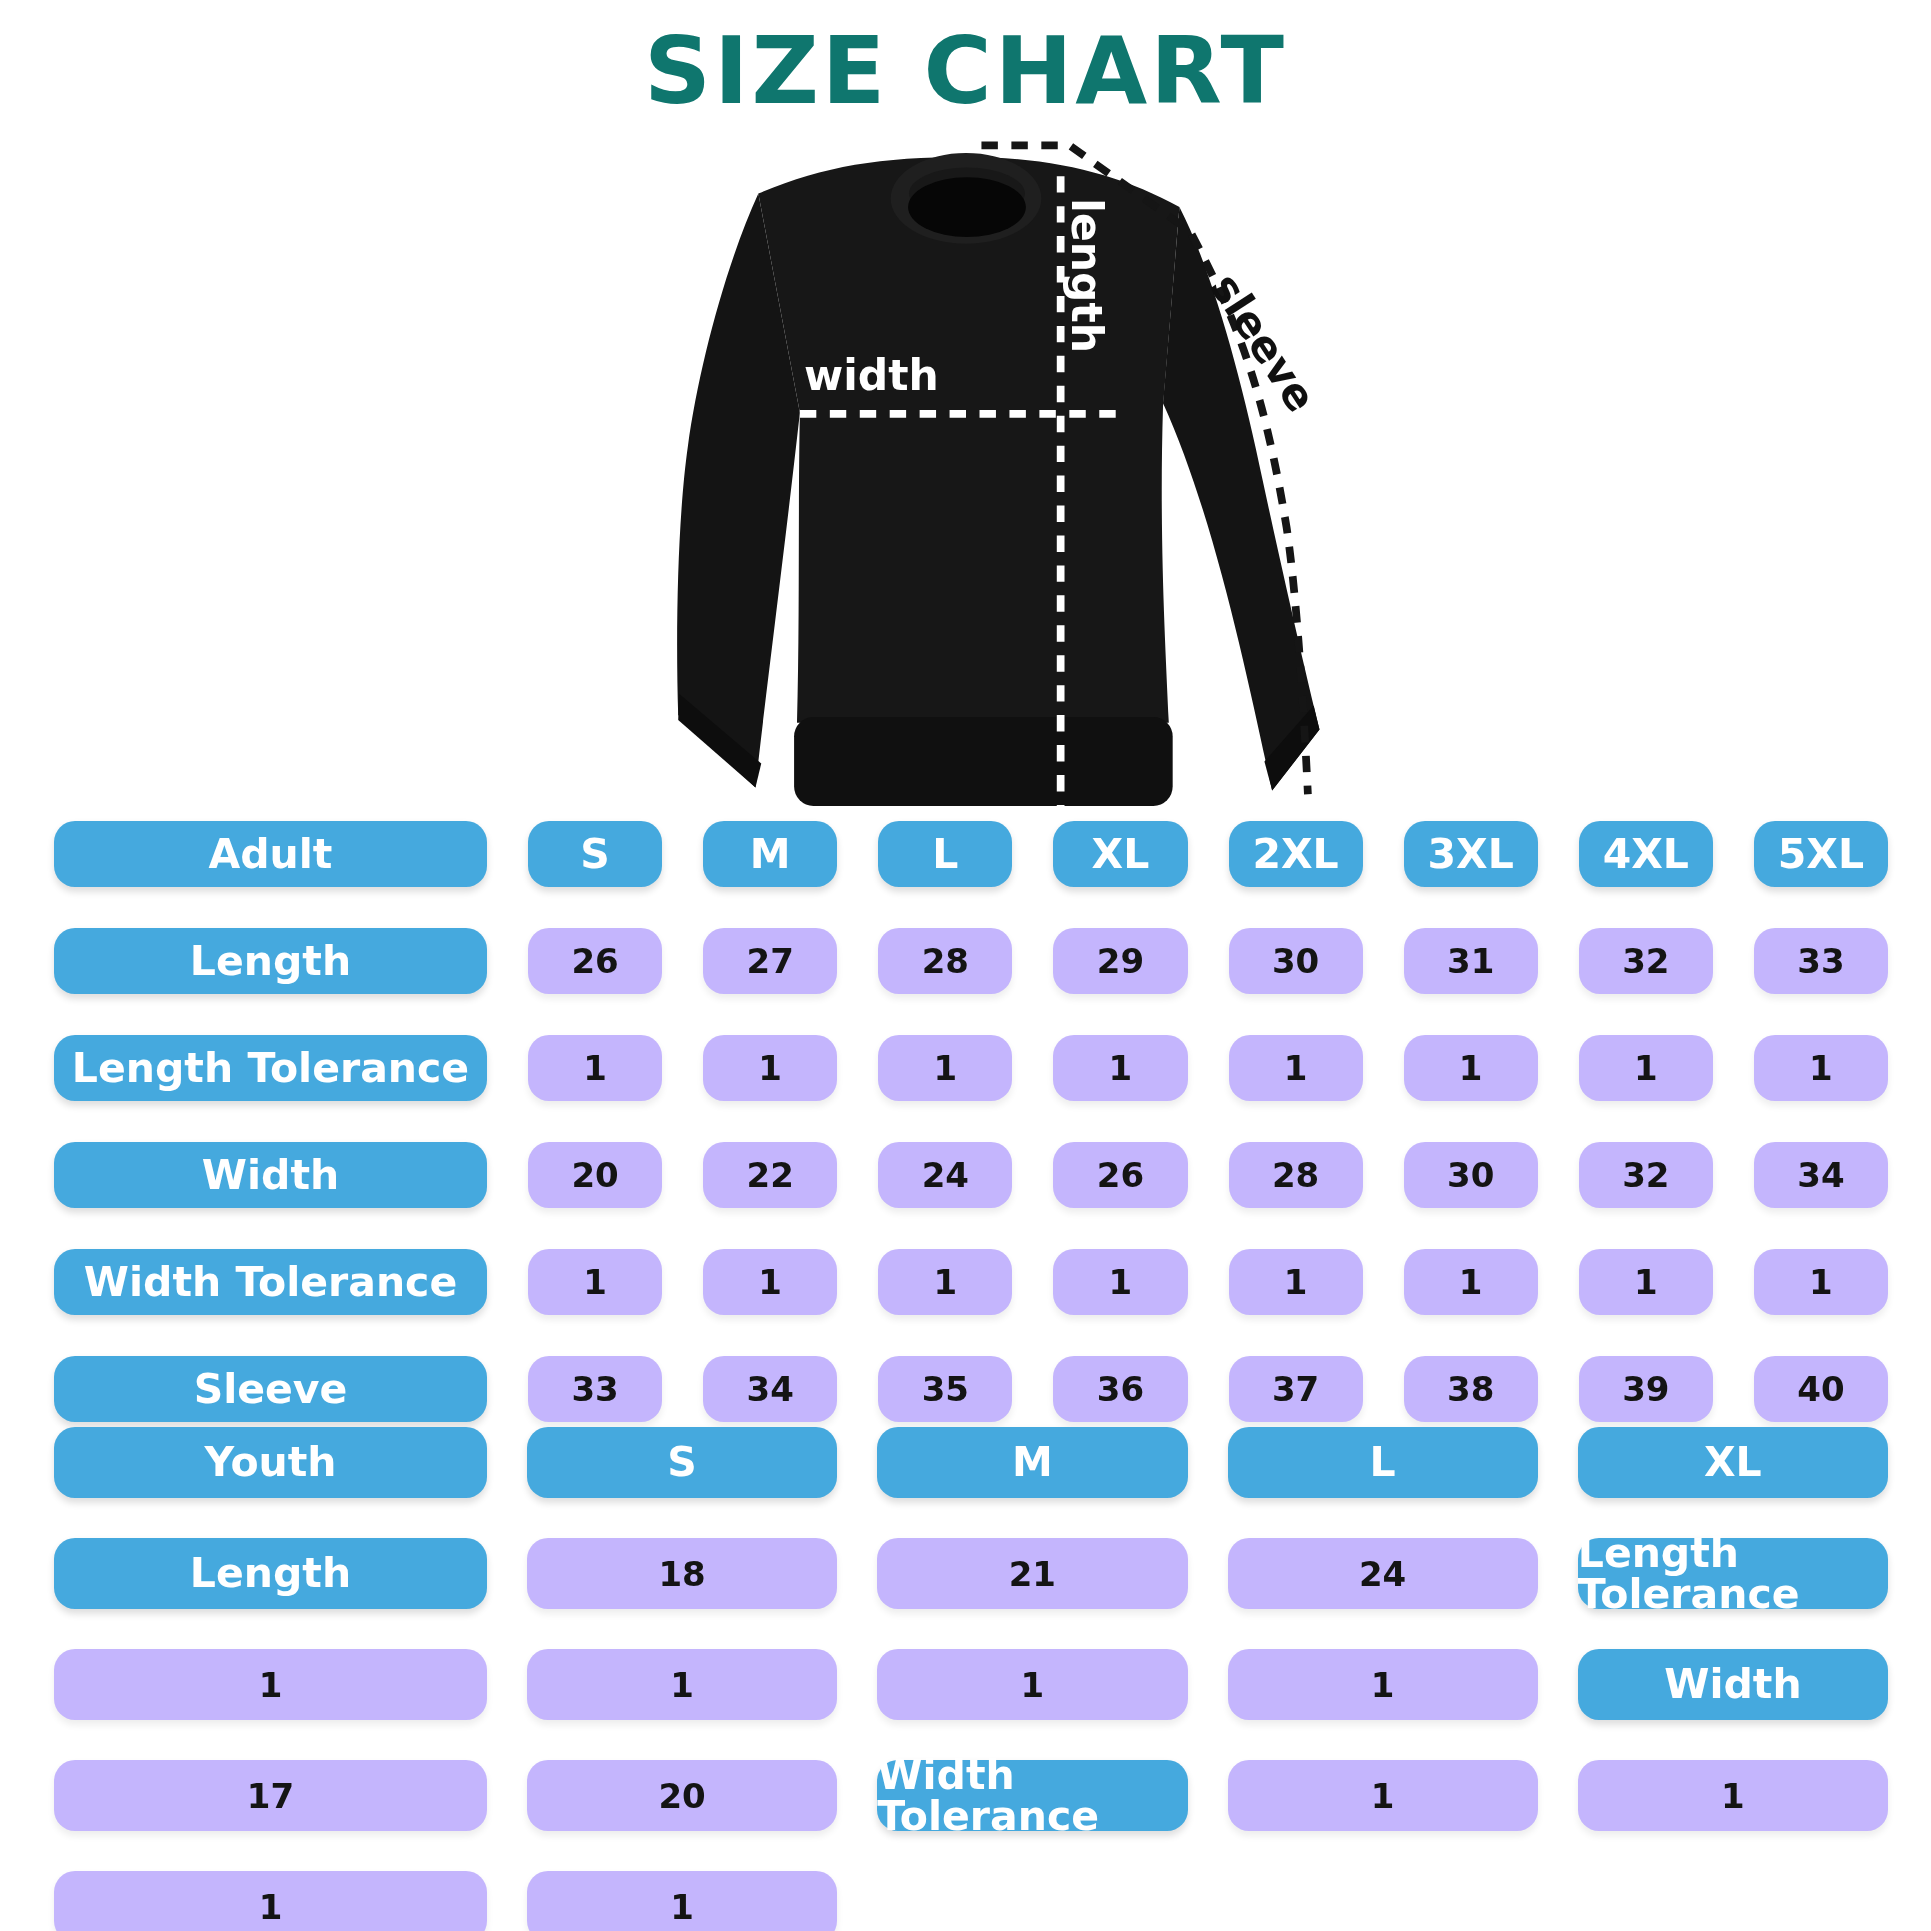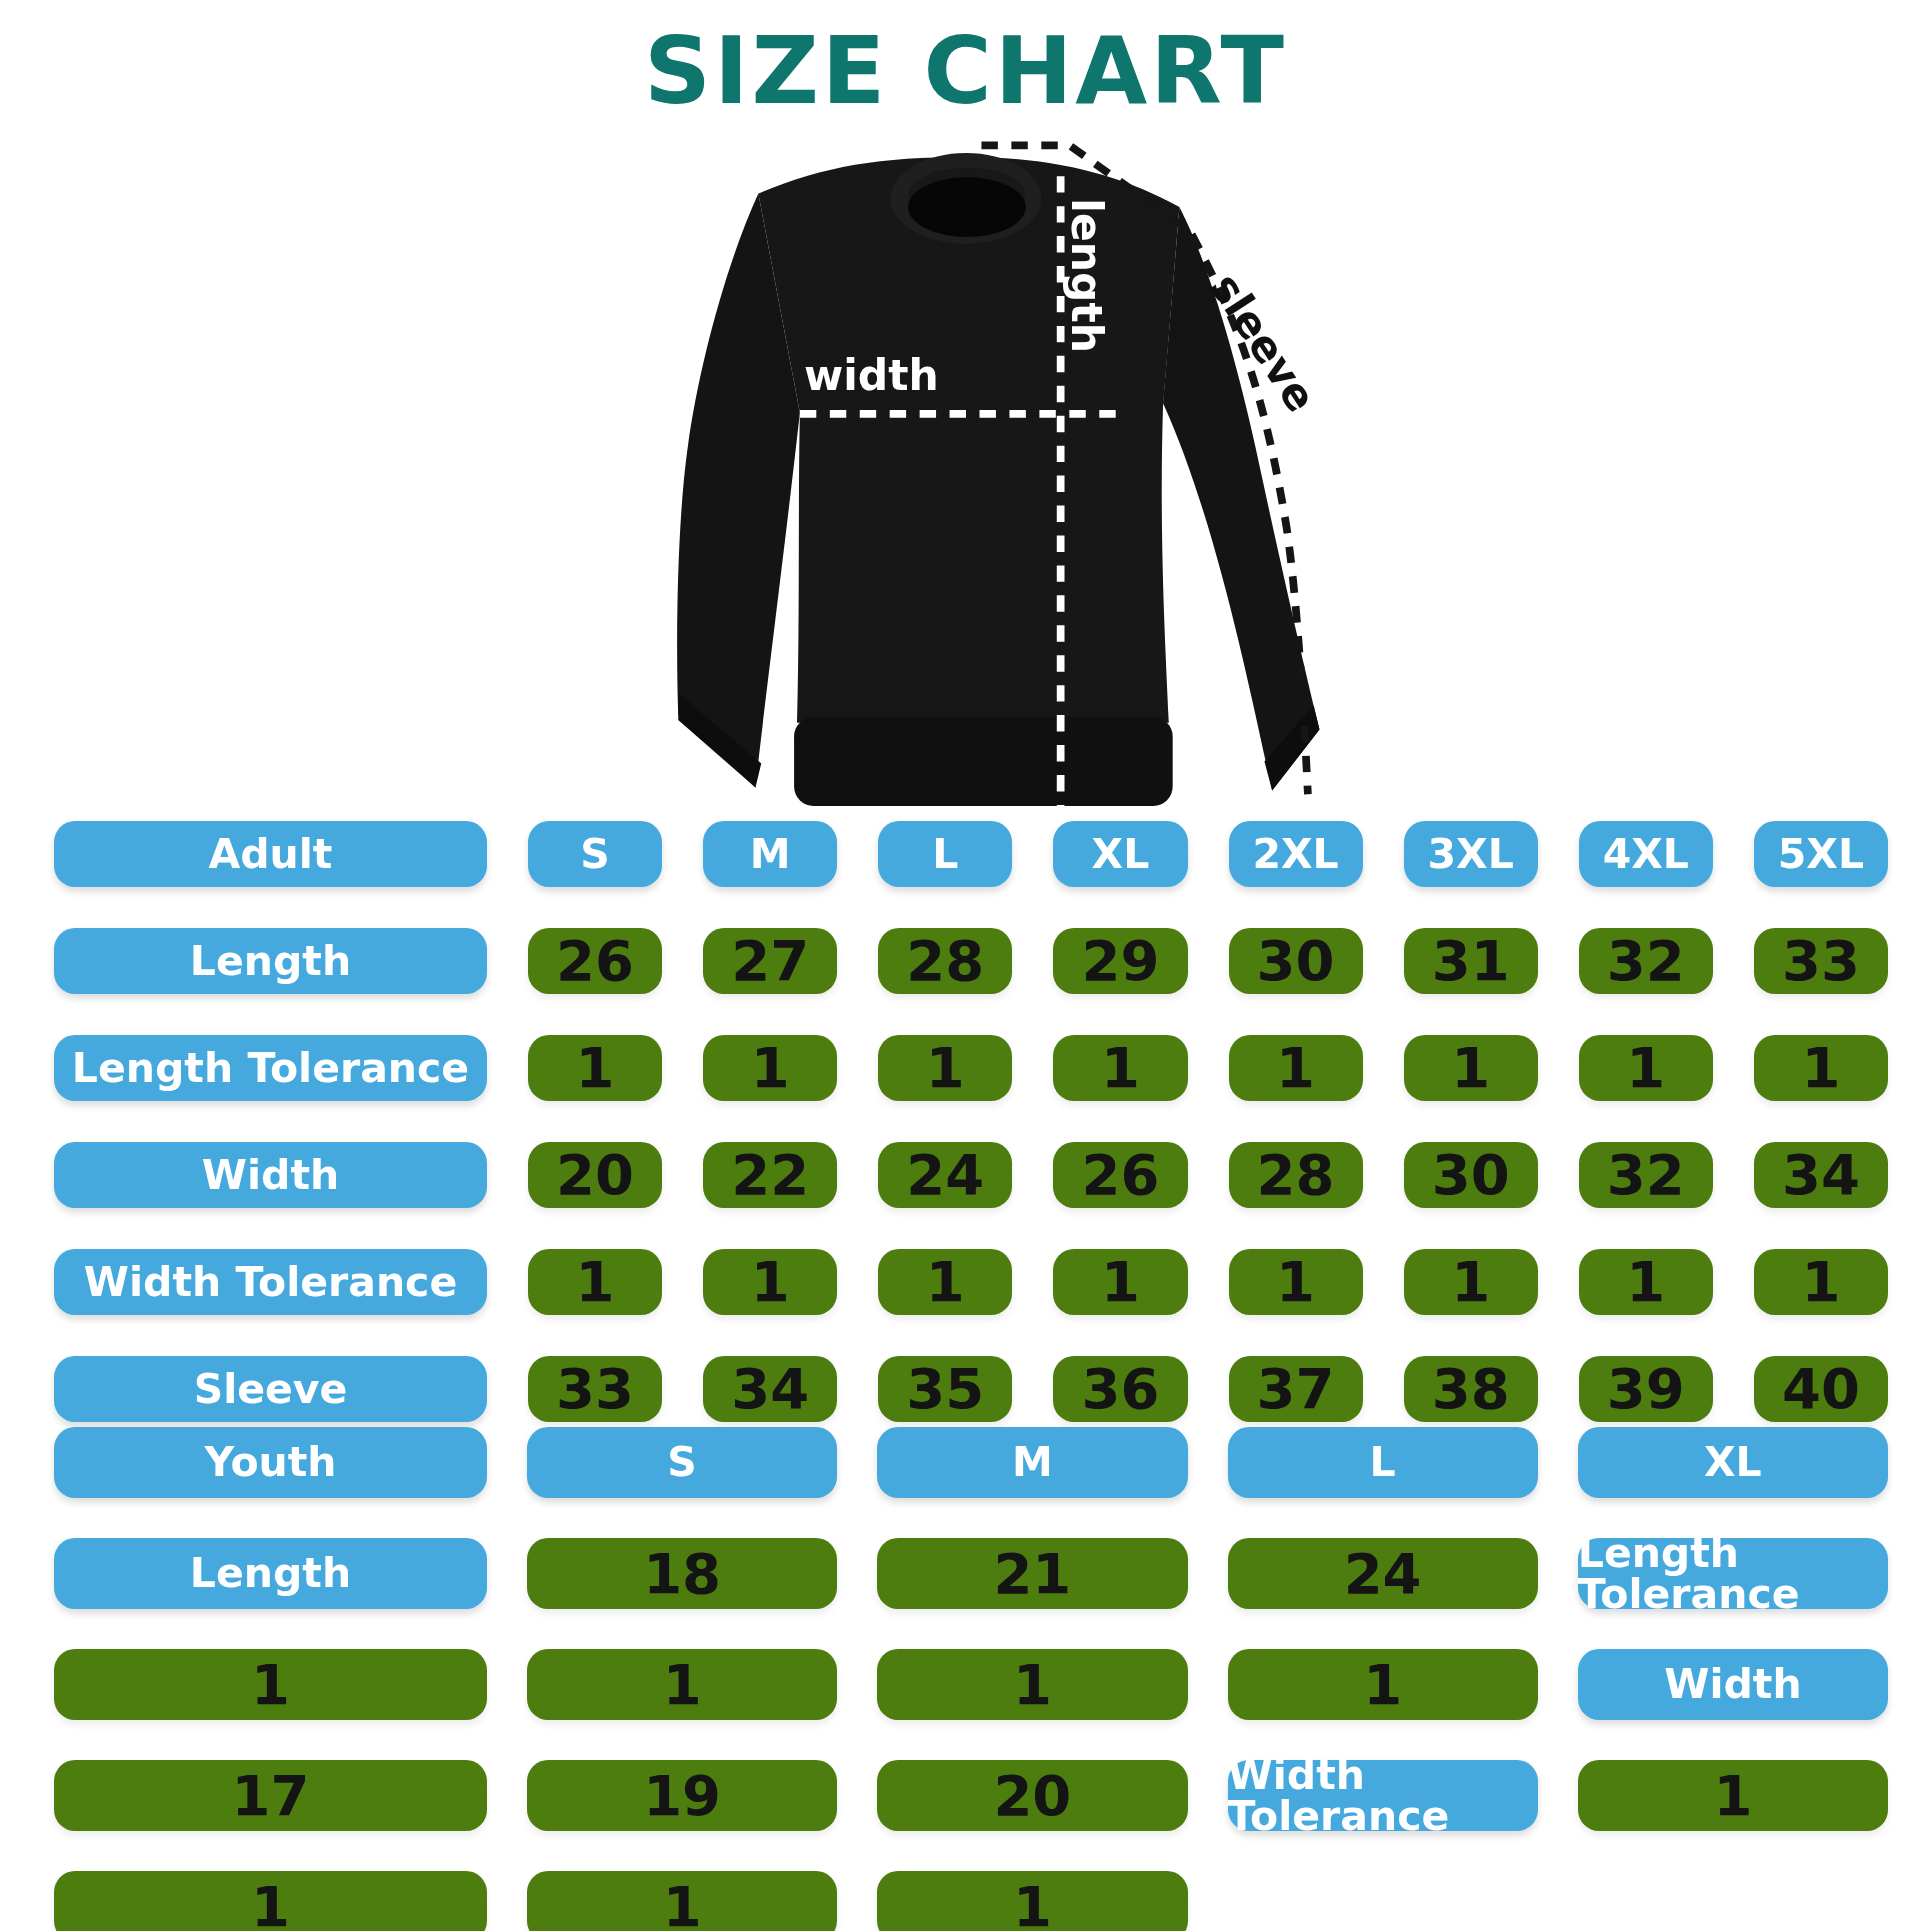--- a/index.html
+++ b/index.html
@@ -63,23 +63,23 @@
     font-weight: bold;
     line-height: 1;
   }
   .pill.blue {
     background: #45a9de;
     color: #ffffff;
     font-size: 41px;
     box-shadow: 0 4.8px 7.7px rgba(0,0,0,0.13);
   }
   .pill.gray {
-    background: #4d7c0f;
+    background: #c4b5fd;
     color: #141414;
-    font-size: 56px;
+    font-size: 34px;
     box-shadow: 0 4.8px 7.7px rgba(0,0,0,0.07);
   }
   .diagram-label {
     font-family: "DejaVu Sans", "Liberation Sans", sans-serif;
     font-weight: bold;
     font-size: 44px;
   }
 </style>
 </head>
 <body>
@@ -192,21 +192,20 @@
   <div class="pill gray">24</div>
 
   <div class="pill blue">Length Tolerance</div>
   <div class="pill gray">1</div>
   <div class="pill gray">1</div>
   <div class="pill gray">1</div>
   <div class="pill gray">1</div>
 
   <div class="pill blue">Width</div>
   <div class="pill gray">17</div>
-  <div class="pill gray">19</div>
   <div class="pill gray">20</div>
 
   <div class="pill blue">Width Tolerance</div>
   <div class="pill gray">1</div>
   <div class="pill gray">1</div>
   <div class="pill gray">1</div>
   <div class="pill gray">1</div>
 </section>
 
 

